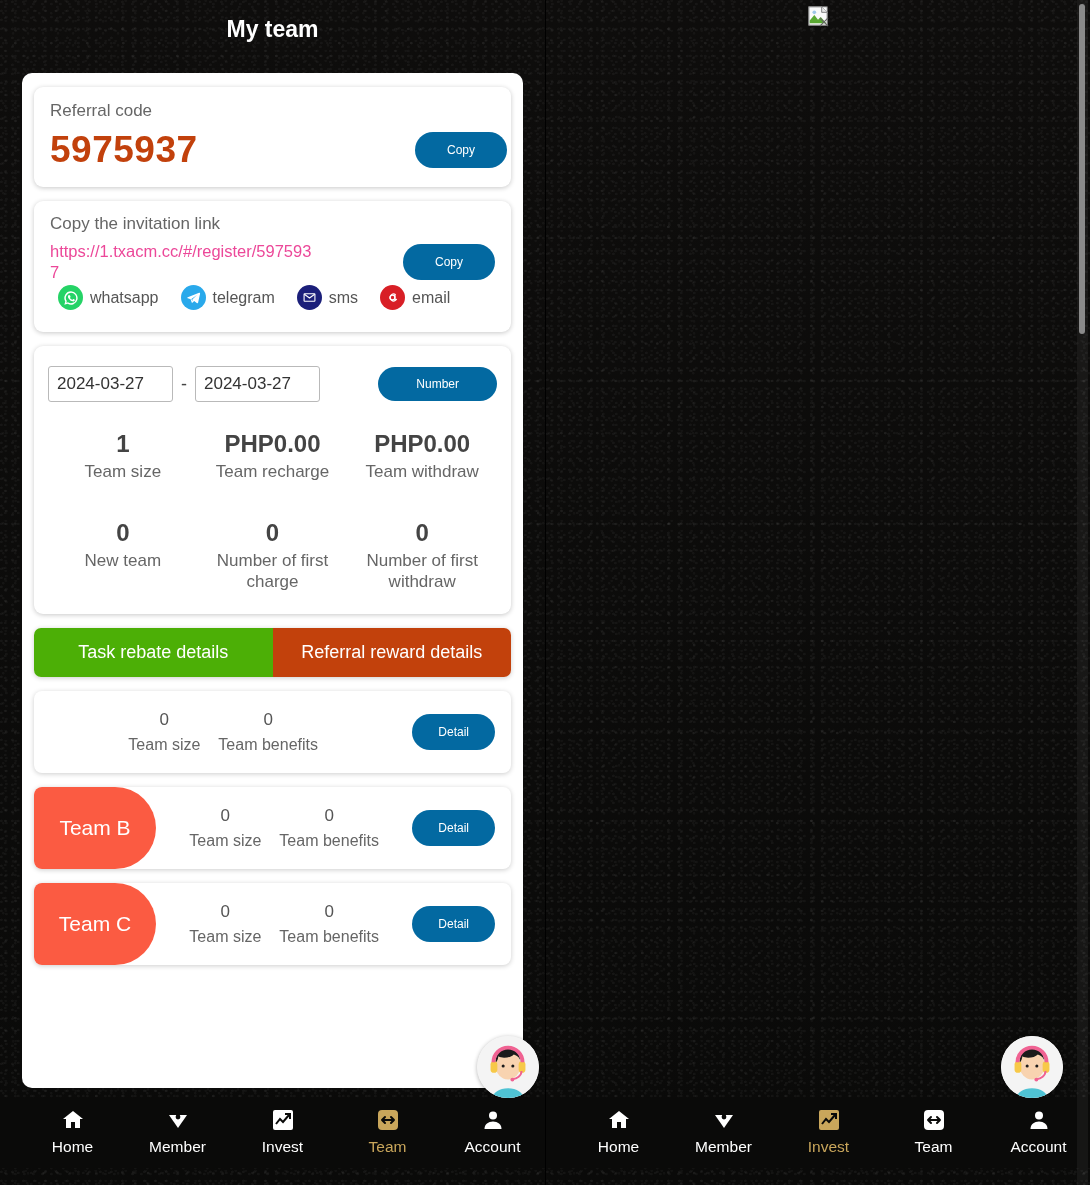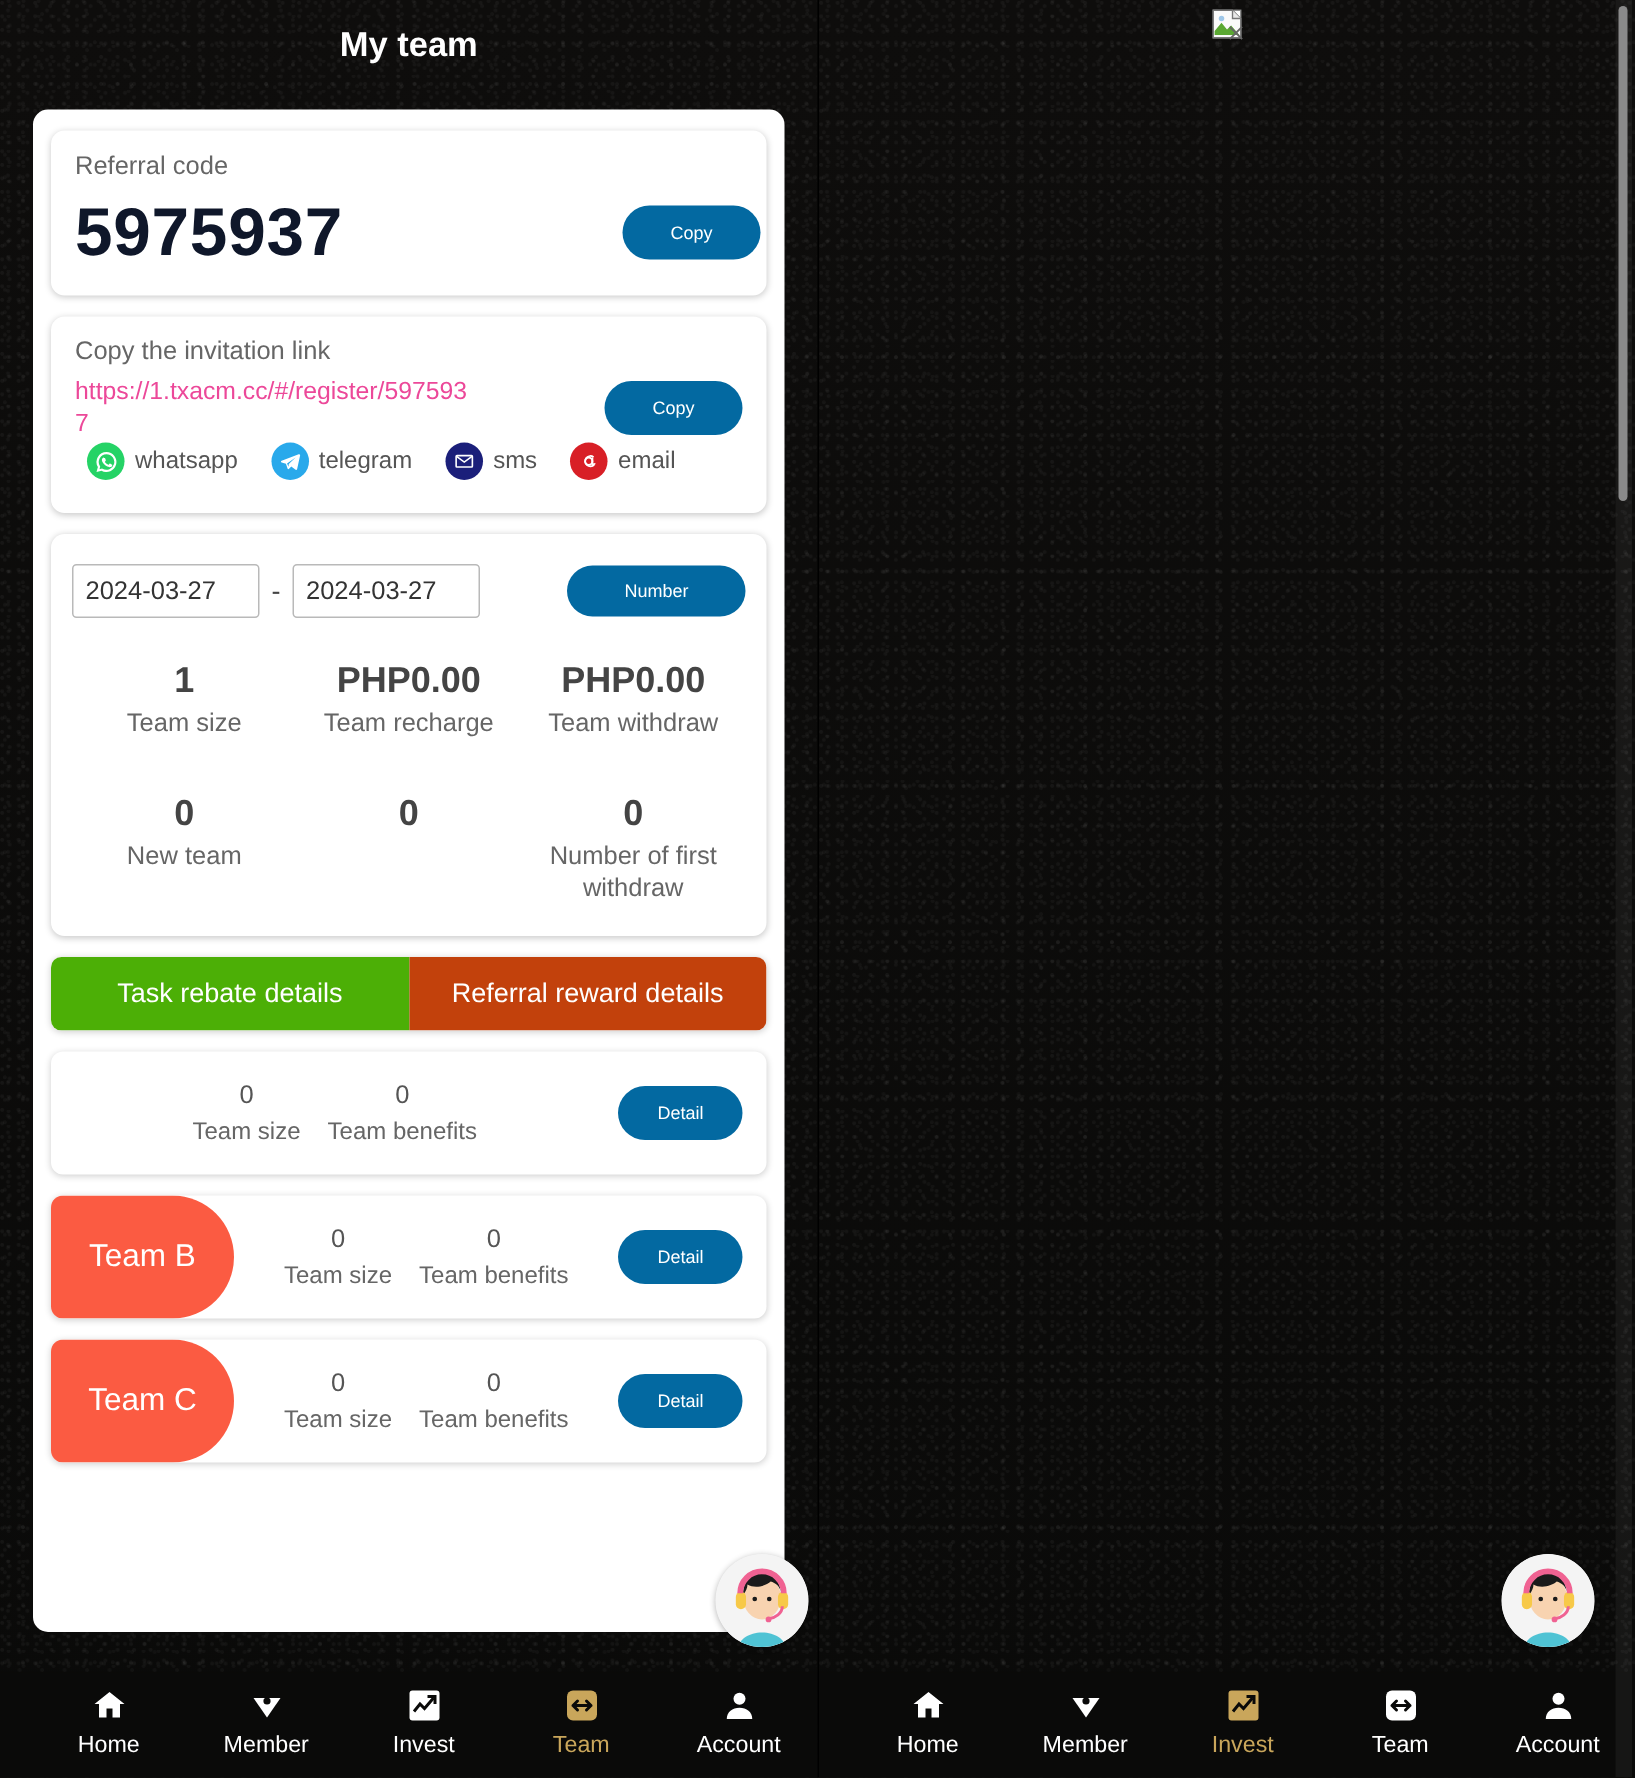--- a/index.html
+++ b/index.html
@@ -43,21 +43,21 @@
     padding: 14px 12px 0 12px;
   }
   .card {
     background: #fff; border-radius: 9px;
     box-shadow: 0 1px 5px rgba(0,0,0,.22);
     margin-bottom: 14px;
   }
   .lbl { color: #666; font-size: 17px; }
   .ref-card { padding: 14px 4px 16px 16px; }
   .ref-row { display: flex; align-items: center; justify-content: space-between; margin-top: 8px; }
-  .ref-code { color: #0f172a; font-size: 45px; font-weight: 700; letter-spacing: .5px; }
+  .ref-code { color: #c2410c; font-size: 37px; font-weight: 700; letter-spacing: .5px; }
   .btn-coral {
     background: #0369a1; color: #fff; border: none; border-radius: 22px;
     font-size: 12px; padding: 11px 32px; cursor: pointer;
     font-family: "Liberation Sans", sans-serif;
   }
   .link-card { padding: 13px 16px 10px 16px; }
   .link-row { display: flex; align-items: center; justify-content: space-between; margin-top: 7px; gap: 10px; }
   .inv-link { color: #ec4899; font-size: 16.5px; line-height: 1.28; width: 270px; word-break: break-all; }
   .socials { display: flex; align-items: center; gap: 22px; margin: 2px 0 12px 8px; }
   .soc { display: flex; align-items: center; gap: 7px; font-size: 16px; color: #555; cursor: pointer; }
@@ -104,21 +104,21 @@
   .tstat .k { font-size: 16px; color: #666; margin-top: 6px; }
   .btn-detail { margin-right: 16px; padding: 11px 26px; }
 
   
   .broken-img {
     width: 22px; height: 22px; margin: 5px auto 0 auto; display: block;
   }
 
   
   .nav {
-    position: absolute; left: 0; bottom: 0; width: 545px; height: 70px;
+    position: absolute; left: 0; bottom: 17px; width: 545px; height: 70px;
     display: flex; align-items: center; justify-content: space-around;
     background: #0a0a09; padding-bottom: 4px; padding-left: 20px;
   }
   .nav-item { display: flex; flex-direction: column; align-items: center; gap: 5px; cursor: pointer; width: 92px; }
   .nav-item .lab { font-size: 15.5px; color: #fff; }
   .nav-item.active .lab { color: #c9a65b; }
   .nav-ic { width: 26px; height: 26px; display: flex; align-items: center; justify-content: center; }
 
   
   .cs-avatar {
@@ -227,20 +227,21 @@
           </div>
         </div>
 
         <div class="stat-grid second">
           <div class="stat">
             <div class="v">0</div>
             <div class="k">New team</div>
           </div>
           <div class="stat">
             <div class="v">0</div>
+            <div class="k">Number of first charge</div>
           </div>
           <div class="stat">
             <div class="v">0</div>
             <div class="k">Number of first withdraw</div>
           </div>
         </div>
       </div>
 
       <div class="tabs">
         <div class="tab green">Task rebate details</div>

